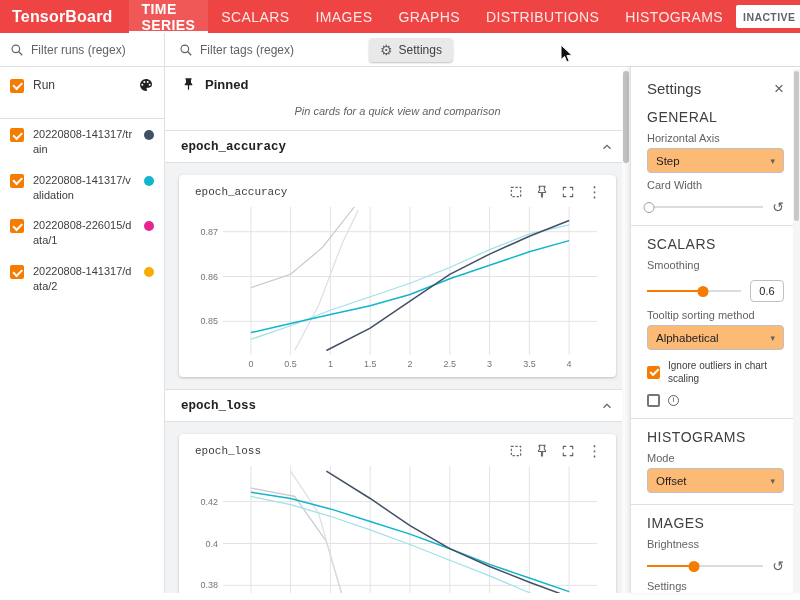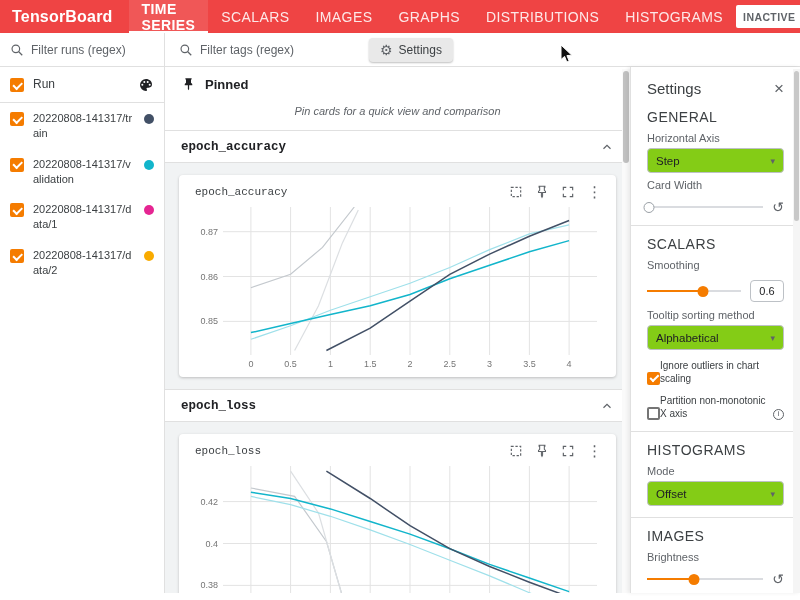--- a/index.html
+++ b/index.html
@@ -31,21 +31,21 @@
   .pill:last-child{border-radius:0 4px 4px 0}
   .pill.active{background:#e4e6e8}
   .settings-btn{margin-left:12px;margin-right:4px;background:#e9e9e9;border-radius:4px;display:flex;align-items:center;gap:6px;padding:5px 11px;font-size:12px;color:#3c4043;box-shadow:0 1px 2px rgba(0,0,0,.25);cursor:pointer;white-space:nowrap}
   .settings-btn .tb-ic{color:#5f6368;font-size:14px}
 
   
   .bodyrow{display:flex;height:526px}
 
   
   .sidebar{width:165px;border-right:1px solid #e0e0e0;overflow:hidden;background:#fff}
-  .run-header{display:flex;gap:9px;padding:10px 10px 9px;border-bottom:1px solid #e0e0e0;font-size:12px;color:#3c4043}
+  .run-header{display:flex;align-items:center;gap:9px;padding:10px 10px 25px;border-bottom:1px solid #e0e0e0;font-size:12px;color:#3c4043}
   .run-header .spacer{flex:1}
   .run-row{display:flex;align-items:flex-start;gap:9px;padding:8px 10px;font-size:11px;color:#3c4043;cursor:pointer}
   .run-label{flex:1;word-break:break-all;line-height:1.35}
   .run-dot{width:10px;height:10px;border-radius:50%;margin-top:3px;flex:none}
   .cb{width:14px;height:14px;border-radius:2px;flex:none;position:relative;cursor:pointer;margin-top:1px}
   .cb.checked{background:#f57c00}
   .cb.checked::after{content:"";position:absolute;left:3px;top:3.5px;width:7px;height:3.5px;border-left:2px solid #fff;border-bottom:2px solid #fff;transform:rotate(-45deg)}
   .cb.un{border:2px solid #757575;background:#fff}
 
   
@@ -62,31 +62,31 @@
   svg.icon{display:block}
   .main-scroll{position:absolute;top:2px;right:0;width:8px;height:100%;background:#fafafa}
   .main-scroll .thumb{position:absolute;top:2px;left:1px;width:6px;height:92px;background:#c1c1c1;border-radius:3px}
 
   
   .settings{width:170px;border-left:1px solid #e0e0e0;box-shadow:-2px 0 4px rgba(0,0,0,.07);padding:13px 16px 0;overflow:hidden;position:relative;background:#fff}
   .settings-head{display:flex;align-items:center;justify-content:space-between;font-size:15px;color:#3c4043;margin-bottom:12px}
   .close-x{font-size:17px;color:#5f6368;cursor:pointer;line-height:1}
   .sec-title{font-size:14px;font-weight:normal;color:#3c4043;letter-spacing:.5px;margin:10px 0 7px}
   .field-label{font-size:11px;color:#5f6368;margin:6px 0 4px}
-  .sel{border:1px solid #bdc1c6;border-radius:4px;height:25px;display:flex;align-items:center;justify-content:space-between;padding:11px 8px;font-size:11.5px;color:#202124;cursor:pointer;background:#84cc16}
+  .sel{border:1px solid #bdc1c6;border-radius:4px;height:25px;display:flex;align-items:center;justify-content:space-between;padding:11px 8px;font-size:11.5px;color:#202124;cursor:pointer;background:#fdba74}
   .sel .caret{font-size:9px;color:#5f6368}
   .slider-row{display:flex;align-items:center;gap:9px;margin:9px 0 7px}
   .slider{flex:1;height:2px;background:#dadce0;position:relative;cursor:pointer}
   .slider .fill{position:absolute;left:0;top:0;height:2px;background:#f57c00}
   .slider .thumb{position:absolute;top:-4.5px;width:11px;height:11px;border-radius:50%;background:#f57c00;transform:translateX(-50%)}
   .slider .thumb.plain{background:#fff;border:1.5px solid #9aa0a6}
   .reset{color:#5f6368;font-size:14px;cursor:pointer;line-height:1}
   .num-box{border:1px solid #bdc1c6;border-radius:4px;width:34px;height:22px;font-size:11px;display:flex;align-items:center;justify-content:center;color:#202124;flex:none}
   .hr{height:1px;background:#e0e0e0;margin:11px -16px 9px}
-  .check-row{display:flex;align-items:flex-end;gap:0;font-size:10px;color:#3c4043;margin:9px 0;line-height:1.3}
+  .check-row{display:flex;align-items:center;gap:8px;font-size:10px;color:#3c4043;margin:9px 0;line-height:1.3}
   .check-row .cb{width:13px;height:13px;margin-top:0}
   .check-row .cb.checked::after{left:2.5px;top:3px;width:6.5px;height:3px}
   .info-i{width:11px;height:11px;border:1px solid #5f6368;border-radius:50%;display:inline-flex;align-items:center;justify-content:center;font-size:8px;color:#5f6368;flex:none}
   .set-scroll{position:absolute;top:2px;right:0;width:7px;height:524px;background:#f5f5f5}
   .set-scroll .thumb{position:absolute;top:2px;left:1px;width:5px;height:150px;background:#c8c8c8;border-radius:3px}
 
   .cursor{position:absolute;left:560px;top:45px;z-index:50;pointer-events:none}
 </style>
 </head>
 <body>
@@ -156,21 +156,21 @@
         <span class="run-label">20220808-141317/train</span>
         <span class="run-dot" style="background: rgb(66, 80, 102);"></span>
       </div>
       <div class="run-row">
         <span class="cb checked"></span>
         <span class="run-label">20220808-141317/validation</span>
         <span class="run-dot" style="background: rgb(18, 181, 203);"></span>
       </div>
       <div class="run-row">
         <span class="cb checked"></span>
-        <span class="run-label">20220808-141317/data/1</span>
+        <span class="run-label">20220808-226015/data/1</span>
         <span class="run-dot" style="background: rgb(229, 37, 146);"></span>
       </div>
       <div class="run-row">
         <span class="cb checked"></span>
         <span class="run-label">20220808-141317/data/2</span>
         <span class="run-dot" style="background: rgb(249, 171, 0);"></span>
       </div>
     </aside>
 
     <main class="main">
@@ -348,21 +348,20 @@
       <div class="sel">
         <span>Alphabetical</span>
         <span class="caret">▾</span>
       </div>
       <div class="check-row">
         <span class="cb checked"></span>
         <span>Ignore outliers in chart scaling</span>
       </div>
       <div class="check-row">
         <span class="cb un"></span>
-        <span>Partition non-monotonic X axis</span>
         <span class="info-i">i</span>
       </div>
 
       <div class="hr"></div>
 
       <div class="sec-title">HISTOGRAMS</div>
       <div class="field-label">Mode</div>
       <div class="sel">
         <span>Offset</span>
         <span class="caret">▾</span>

